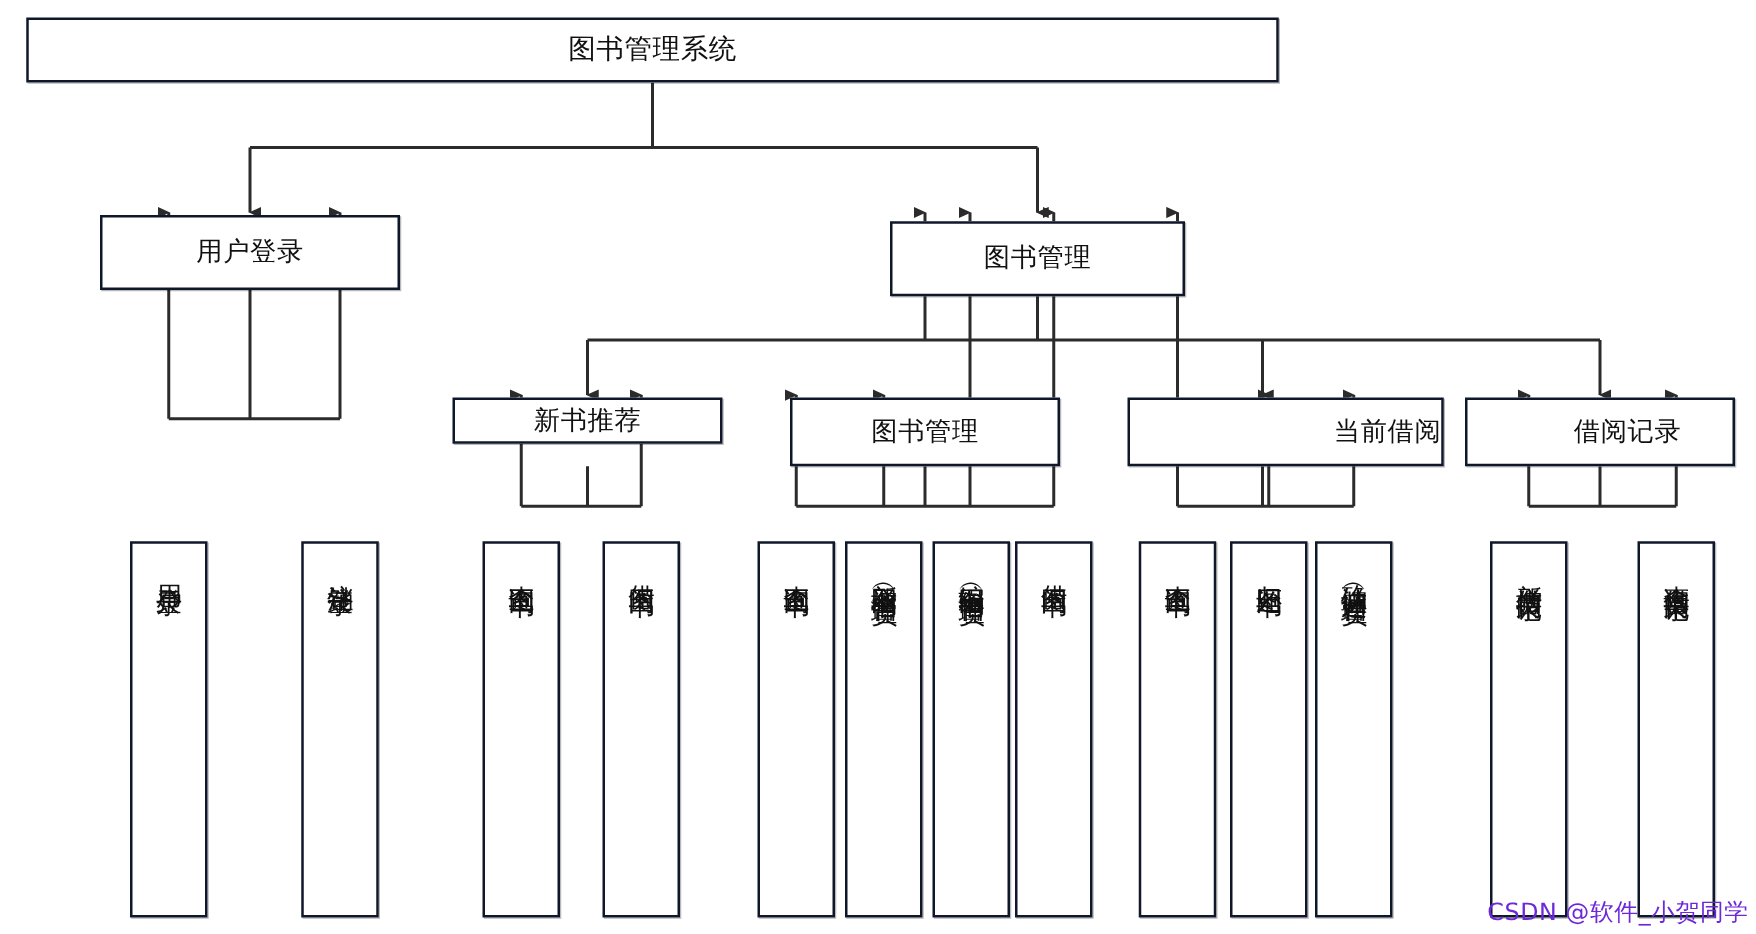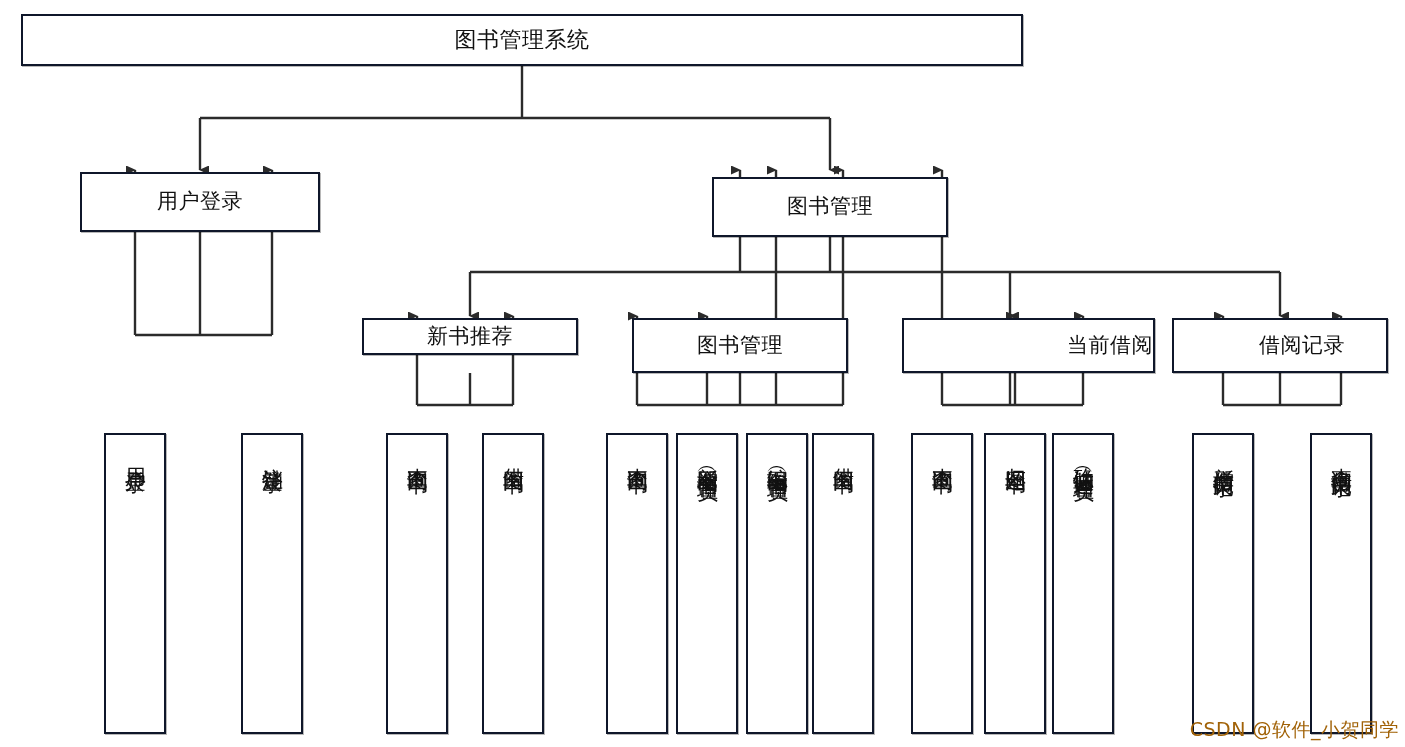--- a/index.html
+++ b/index.html
@@ -50,21 +50,21 @@
     line-height:1.18;
     letter-spacing:2px;
     white-space:nowrap;
   }
 
   #watermark{
     position:absolute;
     right:6px;
     bottom:4px;
     font-size:19px;
-    color:#a16207;
+    color:#6d28d9;
     letter-spacing:.5px;
     white-space:nowrap;
     font-family:"DejaVu Sans","Liberation Sans",sans-serif;
   }
 </style>
 </head>
 <body>
 
 <div id="diagram-root">
 

